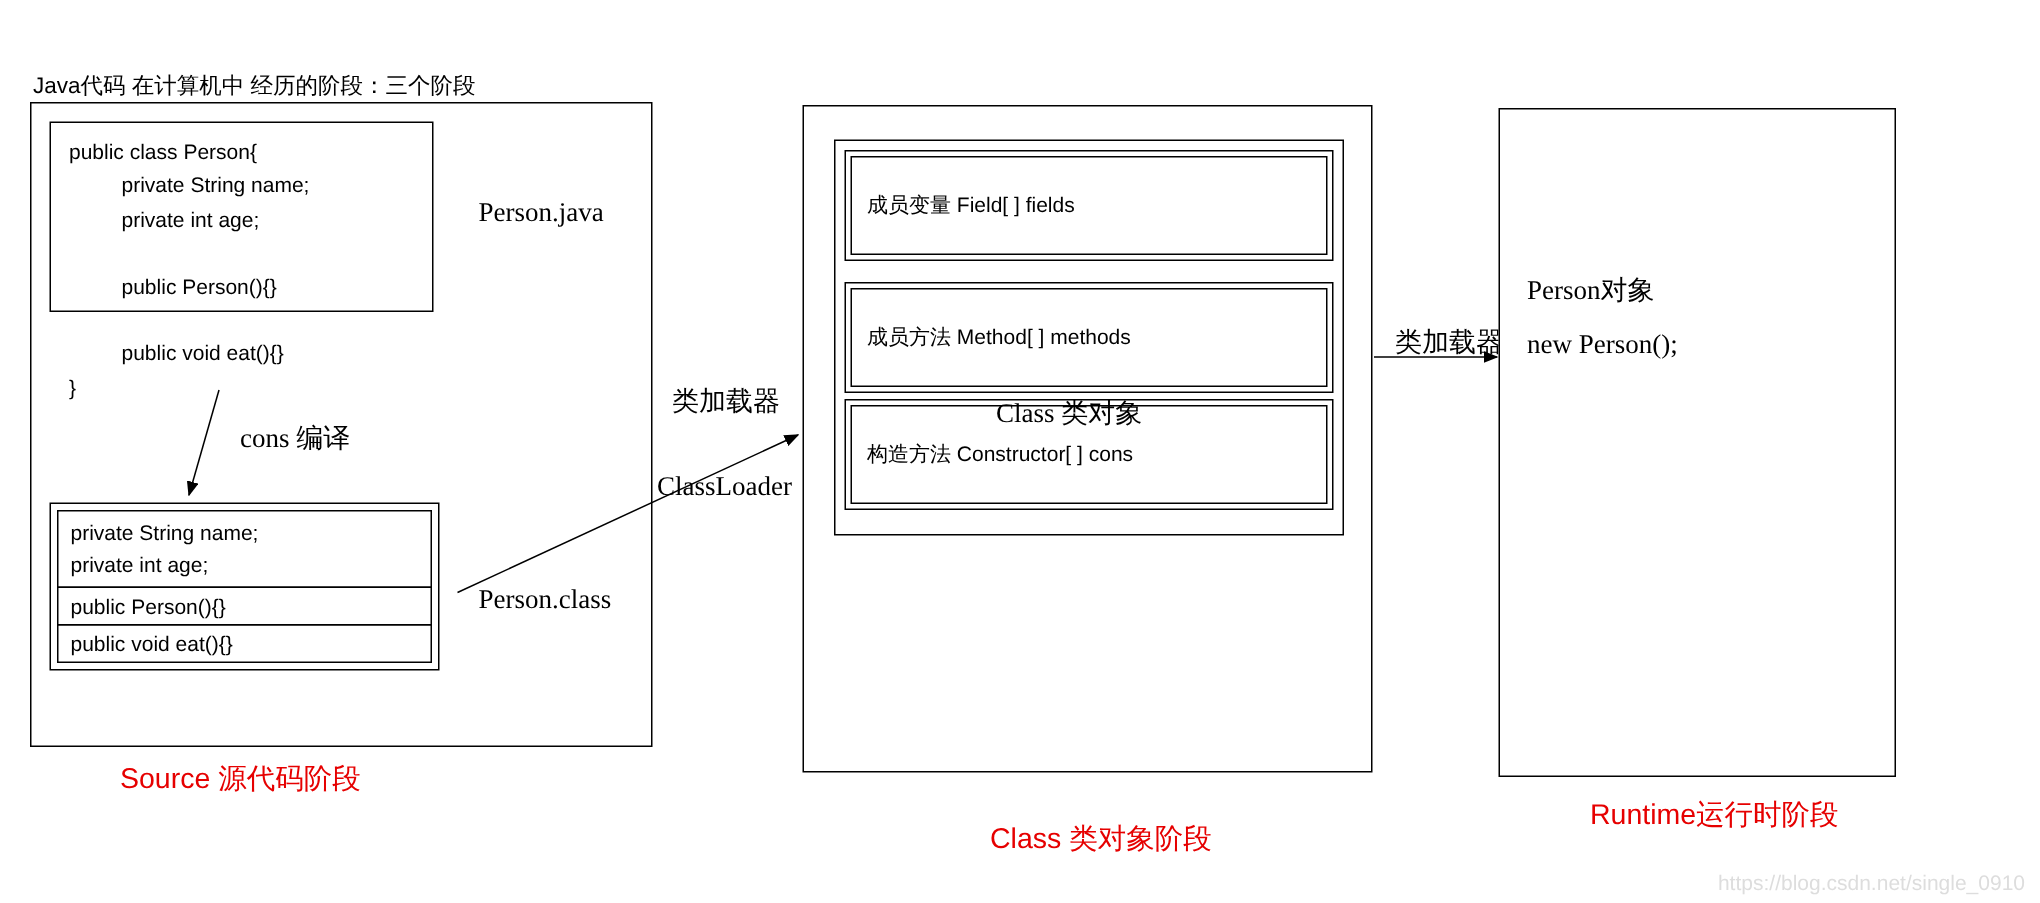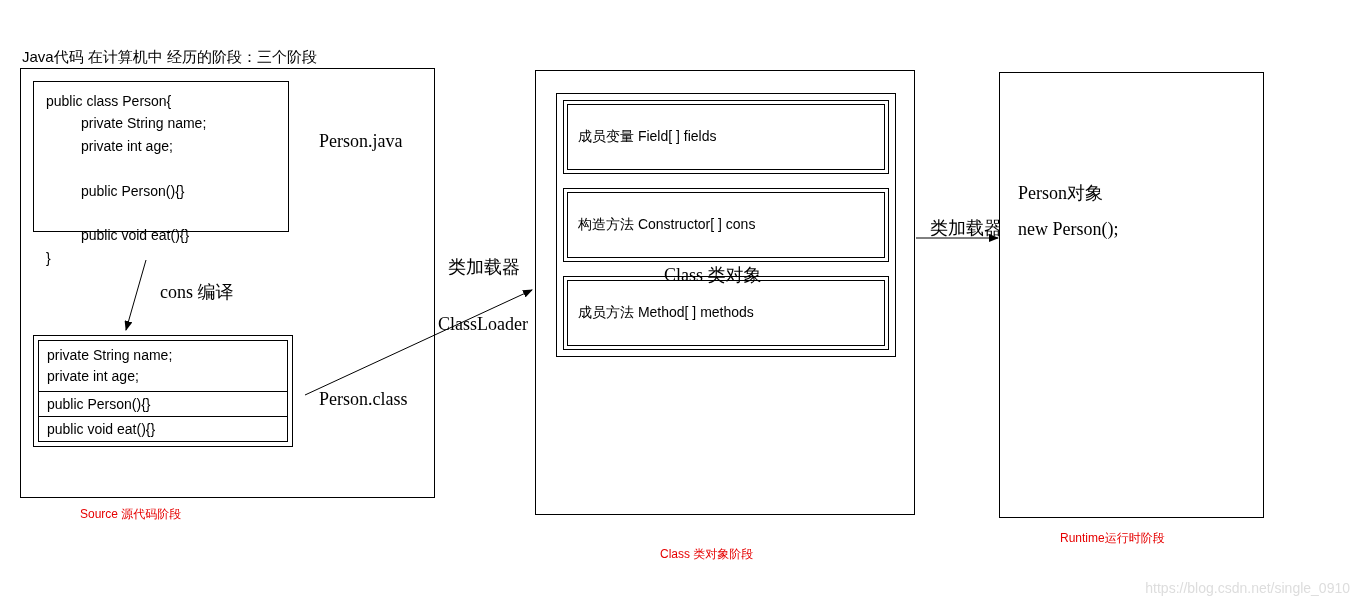--- a/index.html
+++ b/index.html
@@ -39,21 +39,21 @@
     white-space: pre;
   }
   .label {
     position: absolute;
     font-size: 18px;
     font-family: Liberation Serif, serif;
   }
   .red-label {
     position: absolute;
     color: #e60000;
-    font-size: 12px;
+    font-size: 19px;
   }
   .cell {
     border: 1px solid #000;
     padding: 4px 8px;
     margin-top: -1px;
   }
   .cell:first-child { margin-top: 0; }
   svg.arrows {
     position: absolute;
     top: 0; left: 0;
@@ -77,21 +77,21 @@
     margin-bottom: 14px;
   }
 </style>
 </head>
 <body>
 
 <div class="title">Java代码 在计算机中 经历的阶段：三个阶段</div>
 
 <div class="stage-box" style="left:20px; top:68px; width:415px; height:430px;">
 
-  <div class="code-box" style="left:12px; top:12px; width:256px; height:151px;">public class Person{
+  <div class="code-box" style="left:12px; top:12px; width:256px; height:127px;">public class Person{
          private String name;
          private int age;
 
          public Person(){}
 
          public void eat(){}
 }</div>
   <div class="label" style="left:298px; top:62px;">Person.java</div>
 
   <div class="inner-box" style="left:12px; top:266px; width:260px; padding:4px;">
@@ -104,25 +104,25 @@
 </div>
 <div class="label" style="left:160px; top:280px;">cons 编译</div>
 <div class="red-label" style="left:80px; top:506px;">Source 源代码阶段</div>
 
 <div class="stage-box" style="left:535px; top:70px; width:380px; height:445px;">
   <div style="position:absolute; left:20px; top:22px; width:340px;">
     <div style="border:1px solid #000; padding:6px 6px 2px 6px;">
       <div class="class-item-outer">
         <div class="class-item">成员变量  Field[ ] fields</div>
       </div>
+      <div class="class-item-outer" style="margin-bottom:4px;">
+        <div class="class-item">成员方法 Method[ ] methods</div>
+      </div>
       <div class="class-item-outer">
         <div class="class-item">构造方法  Constructor[ ] cons</div>
-      </div>
-      <div class="class-item-outer" style="margin-bottom:4px;">
-        <div class="class-item">成员方法 Method[ ] methods</div>
       </div>
     </div>
   </div>
   <div class="label" style="left:128px; top:192px;">Class 类对象</div>
 </div>
 <div class="red-label" style="left:660px; top:546px;">Class 类对象阶段</div>
 
 <div class="label" style="left:448px; top:255px;">类加载器</div>
 <div class="label" style="left:438px; top:314px;">ClassLoader</div>
 

